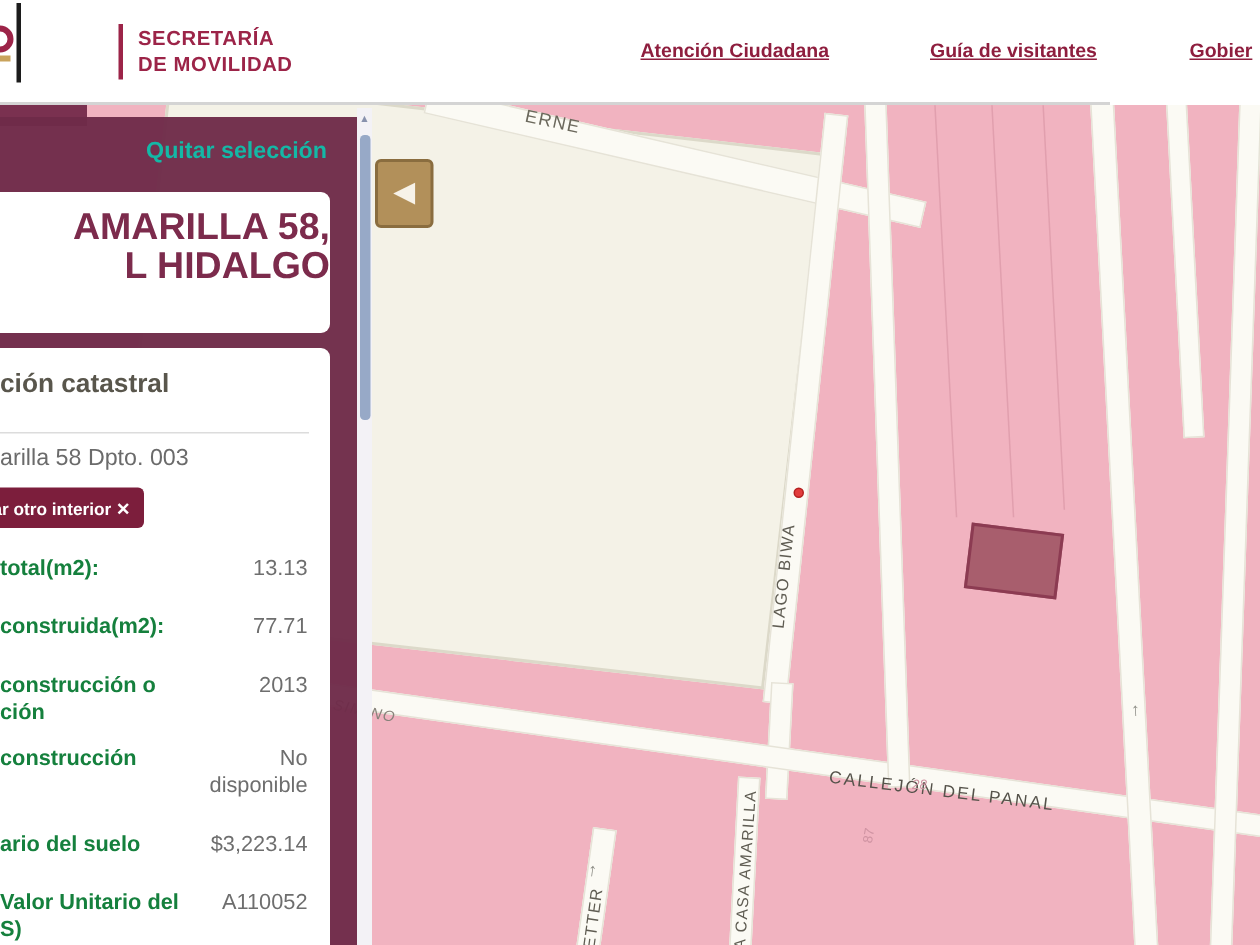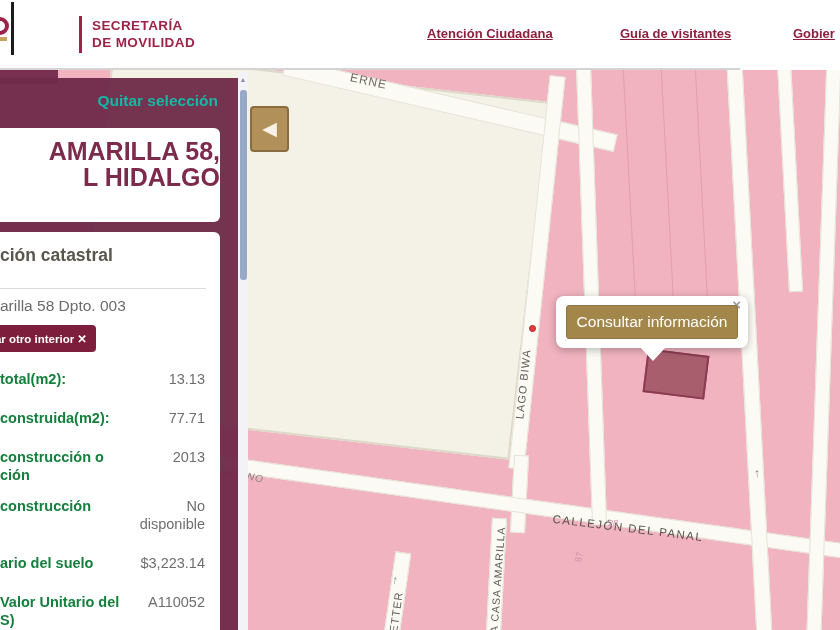--- a/index.html
+++ b/index.html
@@ -92,25 +92,20 @@
     <span class="maplabel" style="left:247px; top:402px; font-size:10px; font-style:italic; color:#87827a; transform:rotate(11deg);">NO</span>
 
     <span class="lotnum" style="left:608px; top:448px;font-style:italic;">28</span>
     <span class="lotnum" style="left:574px; top:482px; transform:rotate(-80deg);">87</span>
     <span class="oneway" style="left:754px; top:396px; transform:rotate(-3deg);">↑</span>
     <span class="oneway" style="left:392px; top:503px; transform:rotate(8deg);">↑</span>
 
     <div class="sel-parcel"></div>
     <div class="red-dot"></div>
 
-    <div class="tooltip">
-      <span class="close">×</span>
-      <button class="tbtn">Consultar información</button>
-      <div class="tail"></div>
-    </div>
   </div>
 
   <div class="panel">
     <span class="quitar">Quitar selección</span>
 
     <div class="addr-card">
       <span>AMARILLA 58,</span>
       <span>L HIDALGO</span>
     </div>
 

